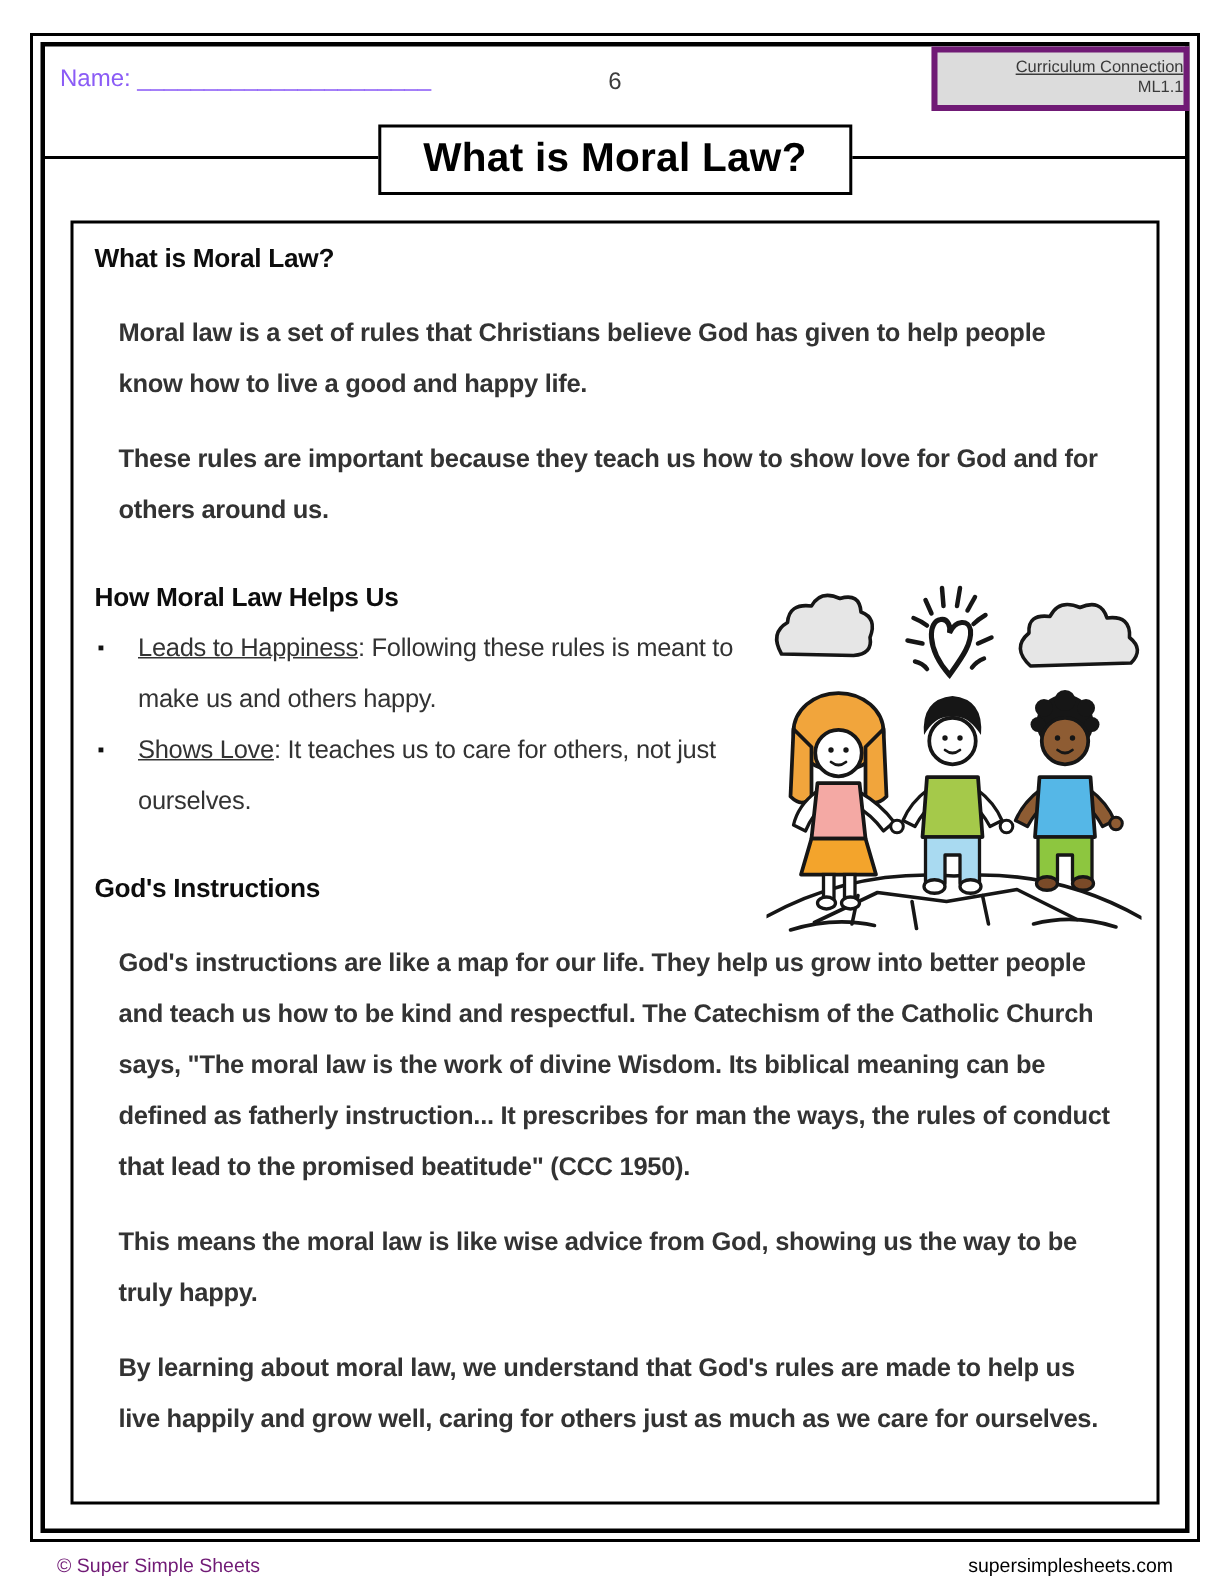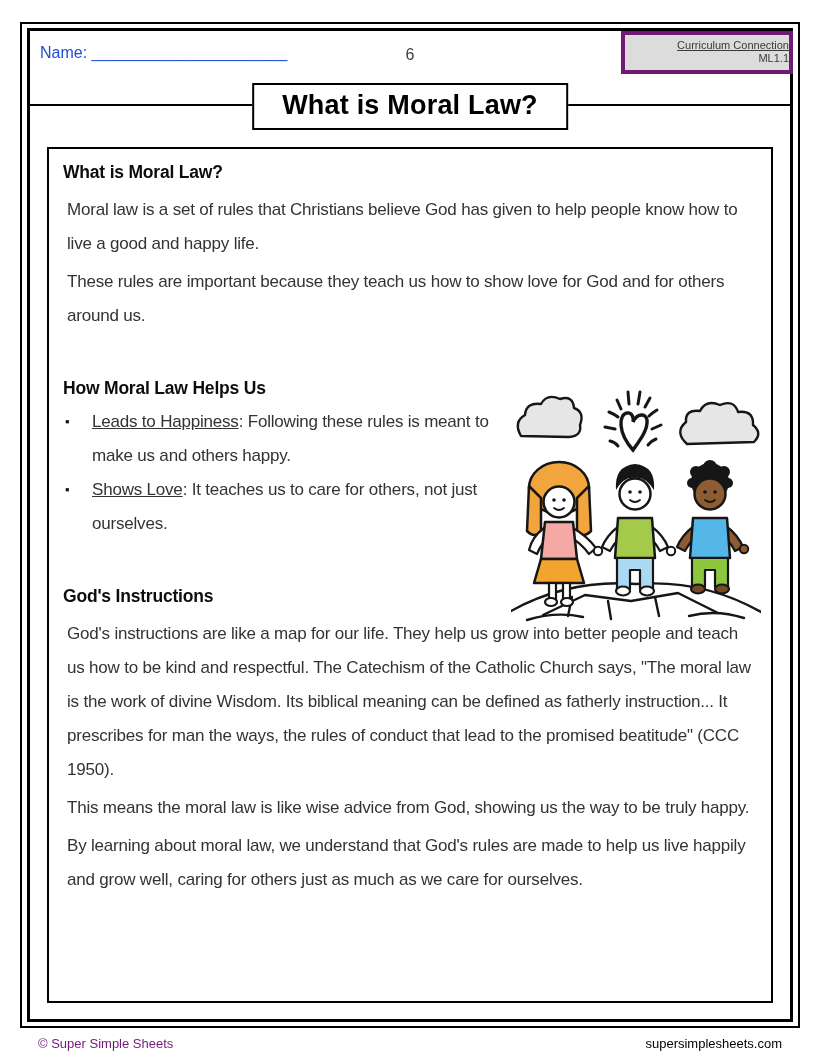--- a/index.html
+++ b/index.html
@@ -5,40 +5,40 @@
   html,body { margin:0; padding:0; background:#fff; }
   .page {
     position:relative; width:820px; height:1058px; background:#fff;
     font-family:"Liberation Sans", sans-serif; overflow:hidden;
   }
   .outer-frame { position:absolute; left:20px; top:22px; width:780px; height:1006px;
     border:2px solid #000; box-sizing:border-box; }
   .inner-frame { position:absolute; left:27px; top:28px; width:766px; height:994px;
     border:3px solid #000; box-sizing:border-box; }
 
-  .name-row { position:absolute; left:40px; top:44px; font-size:16px; color:#1d4ed8; z-index:3; }
+  .name-row { position:absolute; left:40px; top:44px; font-size:16px; color:#8b5cf6; z-index:3; }
   .page-number { position:absolute; left:0; width:820px; text-align:center; top:46px;
     font-size:16px; color:#3d3d3d; z-index:3; }
   .badge { position:absolute; right:27px; top:31px; width:172px; background:#dcdcdc;
     border:4px solid #701a75; text-align:right; font-size:11px; color:#3a3a3a;
     padding:4px 0 5px; box-sizing:border-box; z-index:3; line-height:13px; }
   .badge-title { text-decoration:underline; display:block; }
 
   .header-rule { position:absolute; left:30px; top:104px; width:760px; height:0;
     border-top:2px solid #000; z-index:1; }
   .title-box { position:absolute; top:83px; left:50%; transform:translateX(-50%);
     background:#fff; border:2px solid #000; padding:5px 28px 7px; font-size:27px;
     font-weight:bold; color:#000; white-space:nowrap; z-index:2; letter-spacing:0.2px; }
 
   .content-box { position:absolute; left:47px; top:147px; width:726px; height:856px;
     border:2px solid #000; box-sizing:border-box; padding:6px 14px 0;
     color:#333; font-size:17px; line-height:34px; letter-spacing:-0.2px; }
   .sec-heading { margin:0; font-size:17.5px; font-weight:bold; color:#0d0d0d; line-height:34px; }
-  .sp-before { margin-top:38px; }
-  .content-box p { margin:4px; }
+  .sp-before { margin-top:24px; }
+  .content-box p { margin:16px;font-weight:bold; }
 
   .bullets { list-style:none; margin:0; padding:0; width:447px; }
   .bullets li { position:relative; padding-left:29px; }
   .bullets li::before { content:"▪"; position:absolute; left:2px; top:0;
     font-size:13px; line-height:34px; color:#111; }
   .term { text-decoration:underline; }
 
   .illustration { position:absolute; right:10px; top:233px; width:250px; height:240px; }
 
   .footer-left  { position:absolute; left:38px;  top:1036px; font-size:13px; color:#701a75; }

